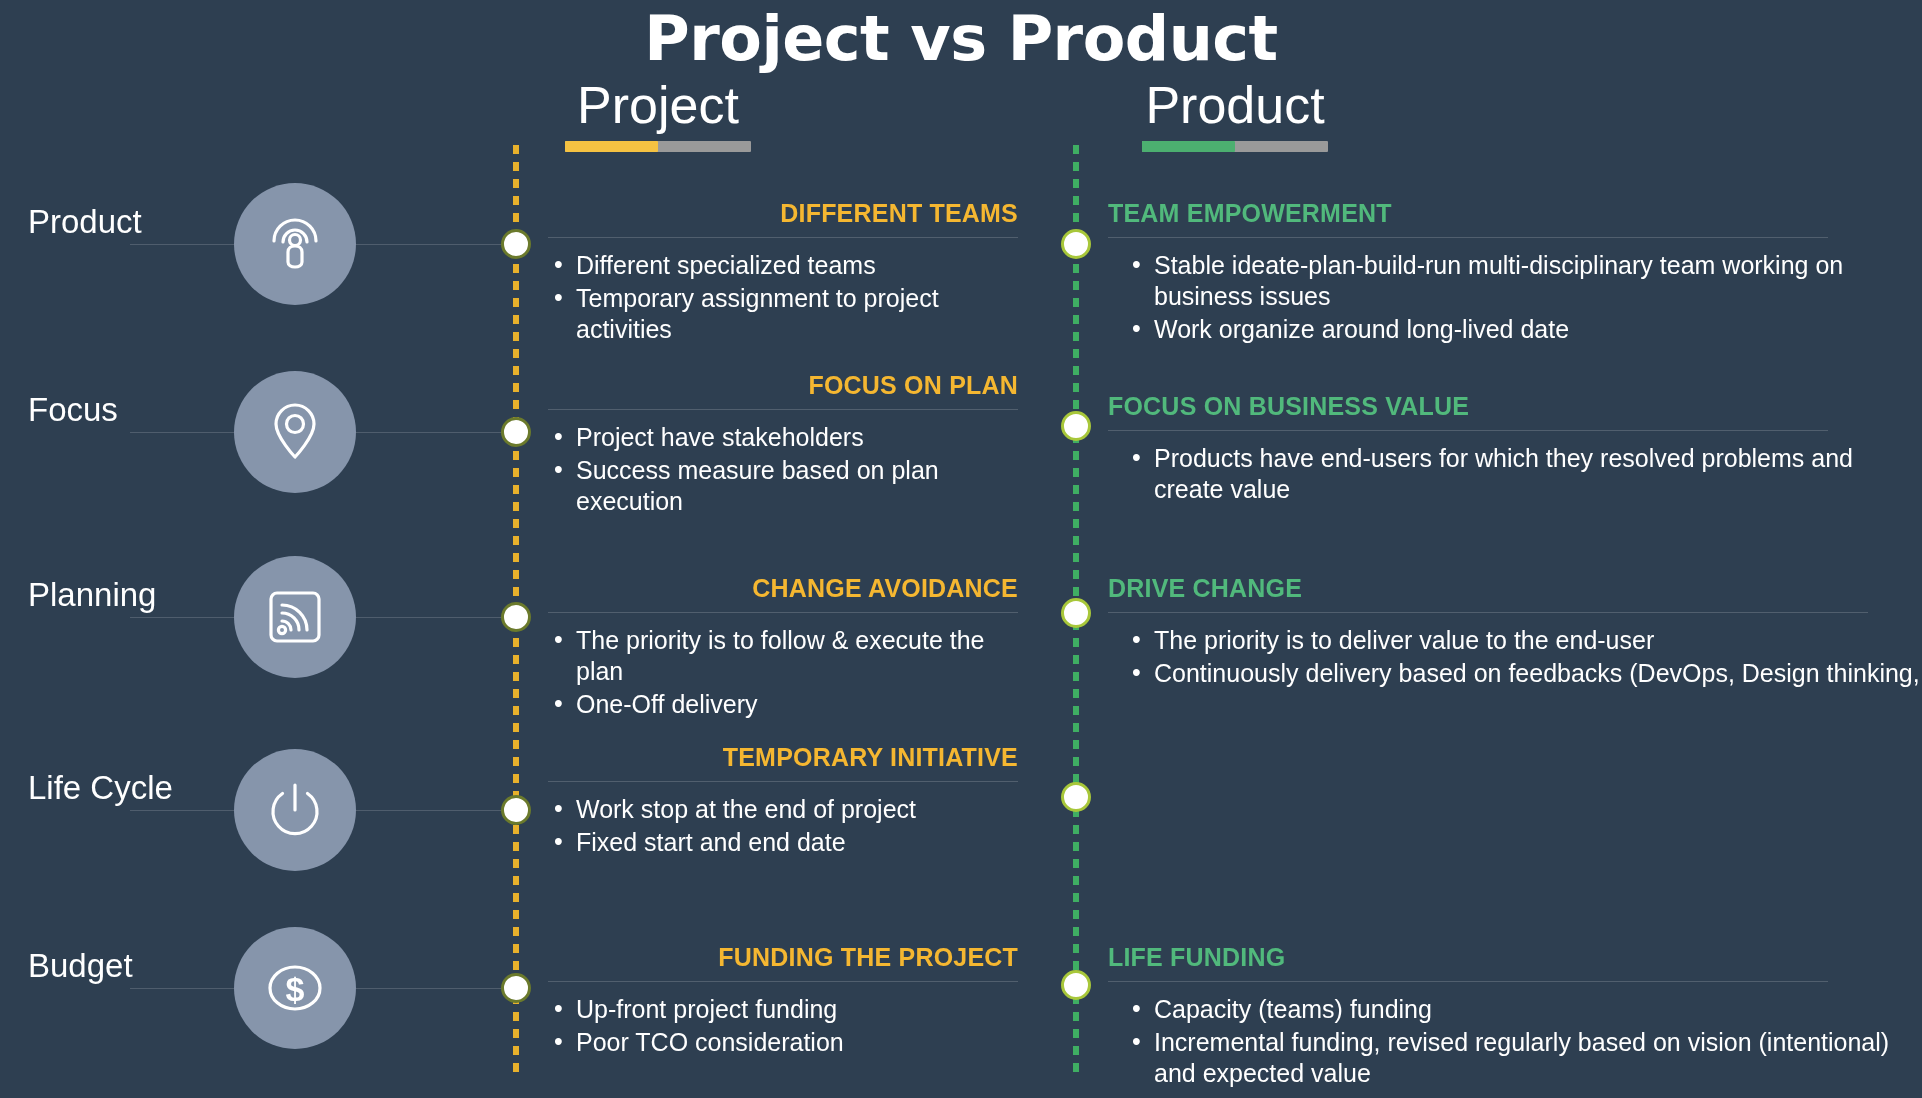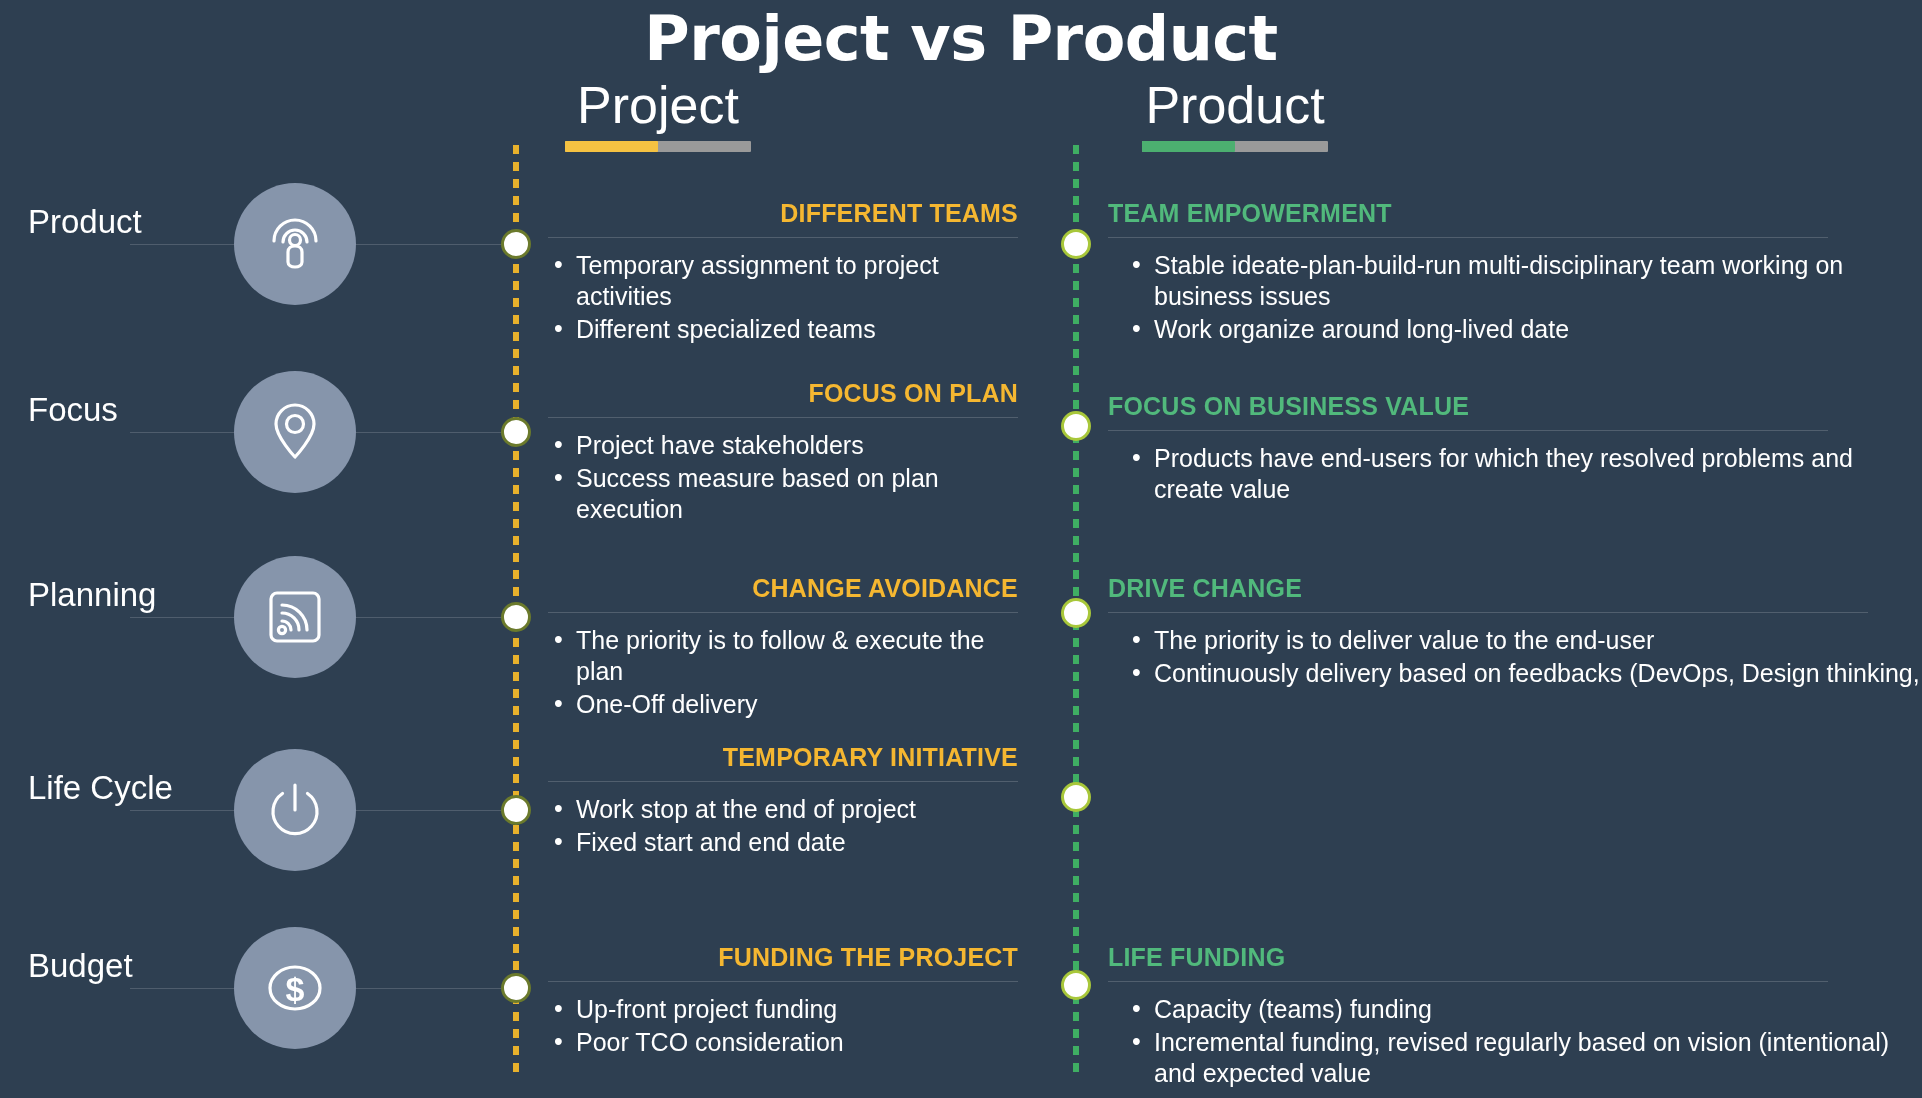--- a/index.html
+++ b/index.html
@@ -194,22 +194,22 @@
       </svg>
     </div>
   </div>
   <div class="tl-dot proj" style="top:244px"></div>
   <div class="tl-dot prod" style="top:244px"></div>
 
   <div class="block proj" style="top:200px">
     <div class="bhead">DIFFERENT TEAMS</div>
     <div class="brule"></div>
     <ul>
+      <li>Different specialized teams</li>
       <li>Temporary assignment to project activities</li>
-      <li>Different specialized teams</li>
     </ul>
   </div>
 
   <div class="block prod" style="top:200px">
     <div class="bhead">TEAM EMPOWERMENT</div>
     <div class="brule"></div>
     <ul>
       <li>Stable ideate-plan-build-run multi-disciplinary team working on business issues</li>
       <li>Work organize around long-lived date</li>
     </ul>
@@ -221,21 +221,21 @@
     <div class="rail-icon">
       <svg width="74" height="74" viewBox="0 0 74 74" fill="none" stroke="#ffffff" stroke-width="3.2" stroke-linecap="round" stroke-linejoin="round">
         <path d="M37 10c-10.5 0-19 8.5-19 19 0 13 19 33 19 33s19-20 19-33c0-10.5-8.5-19-19-19z"></path>
         <circle cx="37" cy="29" r="8.5"></circle>
       </svg>
     </div>
   </div>
   <div class="tl-dot proj" style="top:432px"></div>
   <div class="tl-dot prod" style="top:426px"></div>
 
-  <div class="block proj" style="top:380px">
+  <div class="block proj" style="top:372px">
     <div class="bhead">FOCUS ON PLAN</div>
     <div class="brule"></div>
     <ul>
       <li>Project have stakeholders</li>
       <li>Success measure based on plan execution</li>
     </ul>
   </div>
 
   <div class="block prod" style="top:393px">
     <div class="bhead">FOCUS ON BUSINESS VALUE</div>

